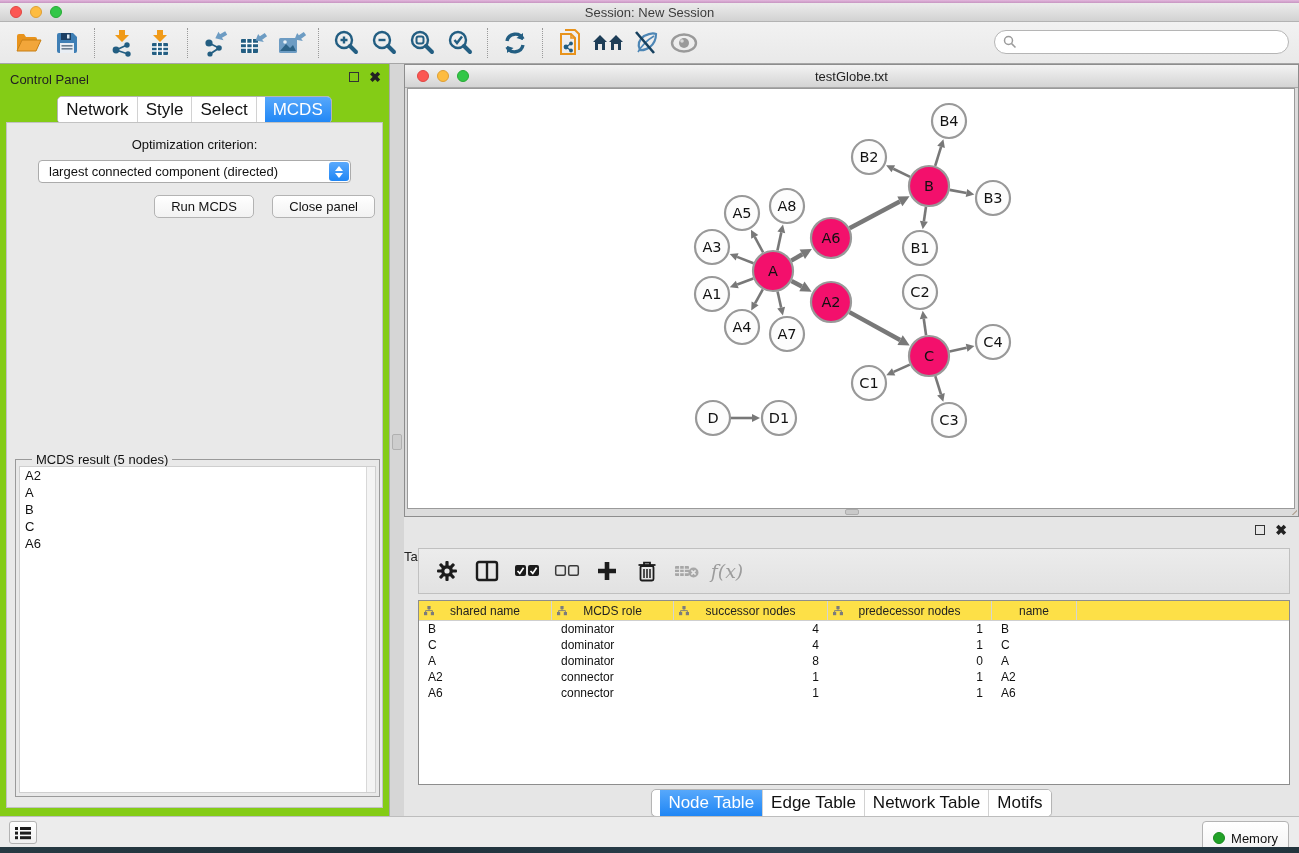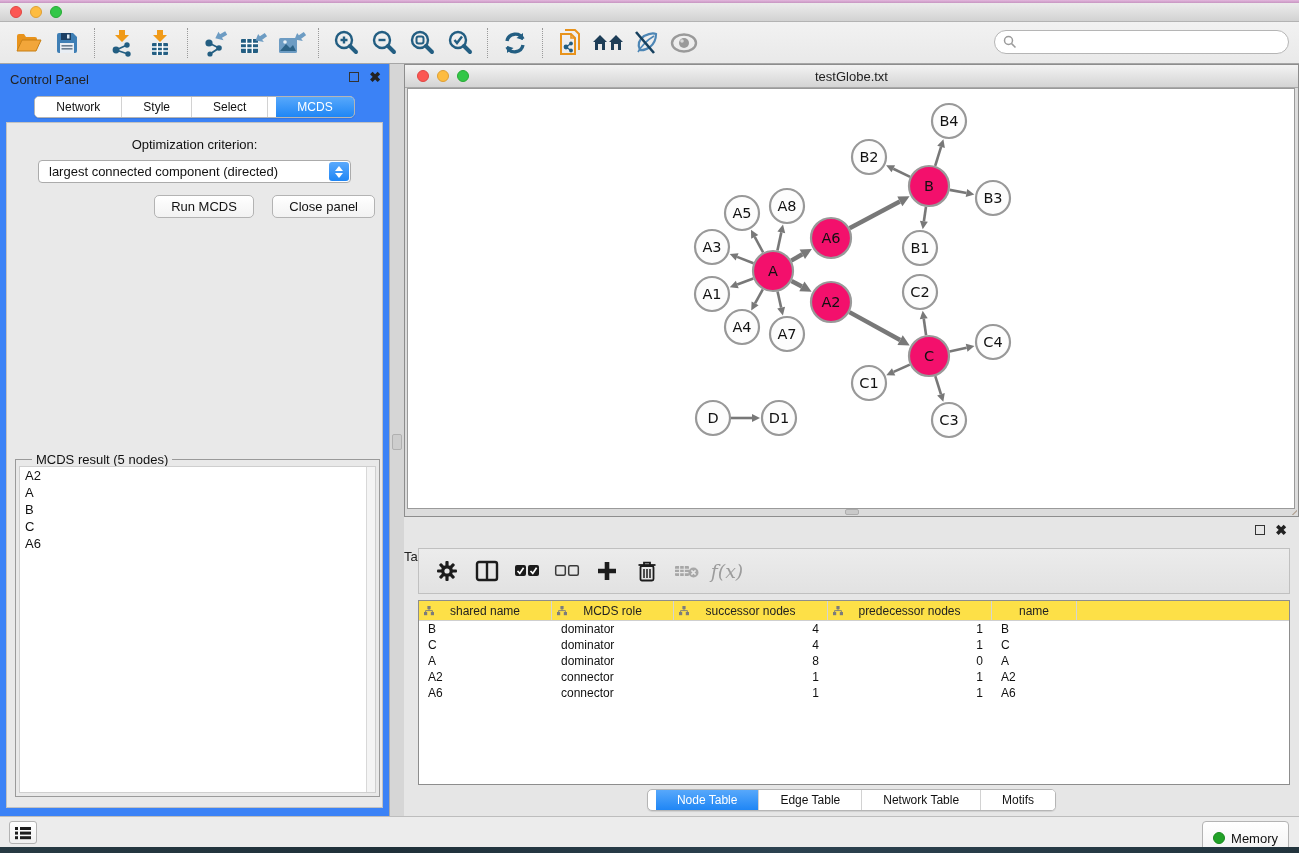--- a/index.html
+++ b/index.html
@@ -27,30 +27,30 @@
   .tb-btn { width:38px; height:32px; display:flex; align-items:center; justify-content:center; }
   .tb-sep { width:1px; height:30px; border-left:1px dotted #9a9a9a; margin:0 8px; }
   .search-wrap { position:absolute; right:10px; top:8px; width:295px; height:24px;
     background:#fff; border:1px solid #b5b5b5; border-radius:12px;
     display:flex; align-items:center; padding-left:8px; }
   .search-wrap input { border:none; outline:none; flex:1; height:20px; font-size:13px;
     background:transparent; font-family:"Liberation Sans",sans-serif; }
 
   
   .control-panel { position:absolute; left:0; top:64px; width:390px; height:752px;
-    background:#3b82f6; border-right:1px solid #aaa; }
+    background:#84cc16; border-right:1px solid #aaa; }
   .panel-header { position:relative; height:28px; }
   .panel-header .ph-title { position:absolute; left:10px; top:8px; font-size:13px; color:#222; }
   .ph-icons { position:absolute; right:8px; top:7px; display:flex; gap:10px; align-items:center; }
   .float-box { width:10px; height:10px; border:1.5px solid #333; }
   .close-x { font-size:14px; font-weight:bold; color:#222; line-height:12px; }
 
   .seg { display:inline-flex; border:1px solid #b5b5b5; border-radius:5px; background:#fff;
     overflow:hidden; box-shadow:0 1px 1px rgba(0,0,0,0.10); }
-  .seg .tab { padding:3px 21px; font-size:12px; color:#111; border-right:1px solid #d2d2d2;
+  .seg .tab { padding:3px 8px; font-size:17px; color:#111; border-right:1px solid #d2d2d2;
     background:#fff; white-space:nowrap; }
   .seg .tab:last-child { border-right:none; }
   .seg .tab.selected { background:linear-gradient(#57a8fb,#1f86f5); color:#fff;margin-left:8px; }
   .cp-tabs { position:absolute; left:0; right:0; top:32px; text-align:center; }
 
   .cp-inner { position:absolute; left:6px; right:6px; top:58px; bottom:8px;
     background:#e9e9e9; border:1px solid #c2c2c2; }
   .opt-label { margin-top:14px; text-align:center; font-size:13px; color:#111; }
   .dropdown { position:relative; margin:8px auto 0; width:313px; height:23px; background:#fff;
     border:1px solid #ababab; border-radius:4px; font-size:13px; color:#111;
@@ -128,20 +128,21 @@
 </head>
 <body>
 
 <div class="desktop-top"></div>
 <div class="titlebar">
   <div class="traffic">
     <div class="light red"></div>
     <div class="light yellow"></div>
     <div class="light green"></div>
   </div>
+  <div class="title">Session: New Session</div>
 </div>
 
 <div class="toolbar">
   <div class="tb-btn">
     <svg width="28" height="24" viewBox="0 0 28 24">
       <path d="M2 20 L2 5 Q2 3 4 3 L9 3 L11 6 L20 6 Q22 6 22 8 L22 9 L7 9 Z" fill="#e8931c"></path>
       <path d="M2 20 L7 9 L26 9 L21 20 Z" fill="#f2a63a" stroke="#c87f12" stroke-width="1"></path>
     </svg>
   </div>
   <div class="tb-btn">

